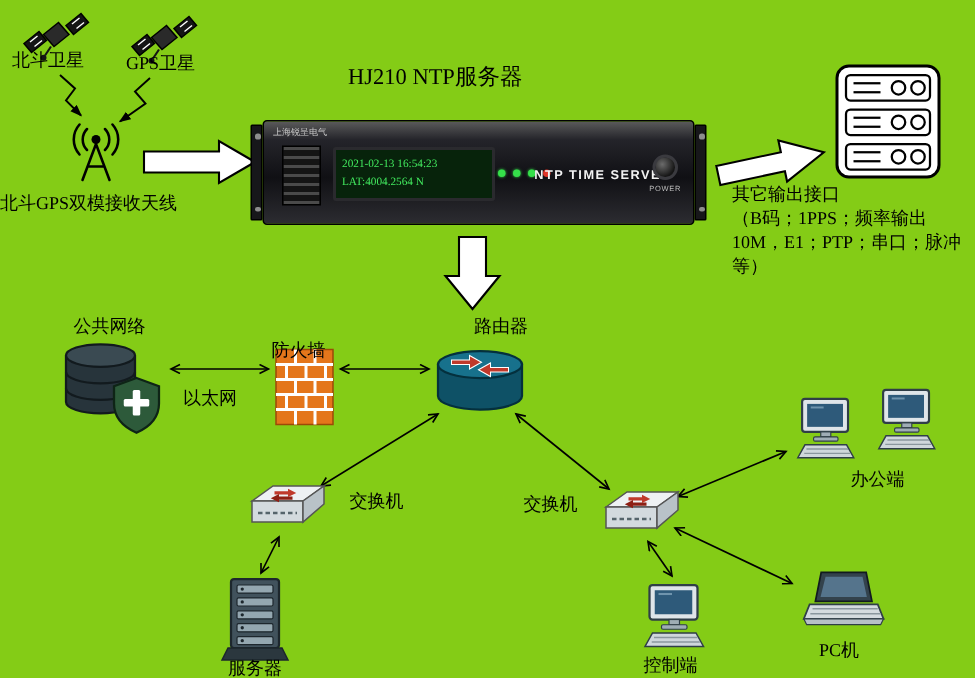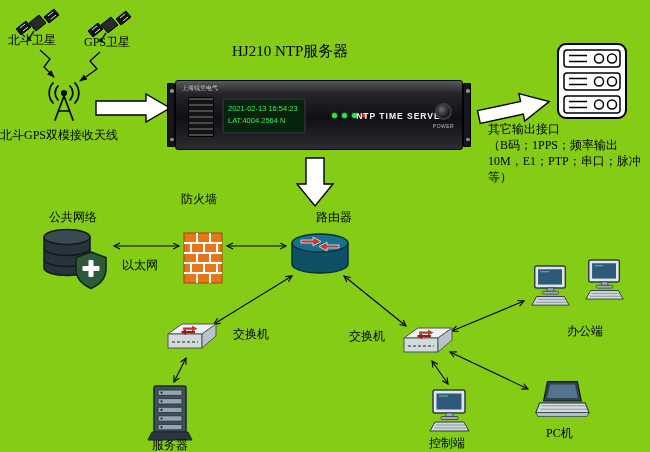--- a/index.html
+++ b/index.html
@@ -13,21 +13,21 @@
   #connectors{position:absolute;left:0;top:0;z-index:1}
   
   .device{position:absolute;left:175px;top:80px;width:288px;height:70px;z-index:2}
   .device-face{position:absolute;inset:0;background:linear-gradient(180deg,#5a5a5a 0%,#24242a 18%,#101014 55%,#2c2c31 100%);border:1px solid #000;border-radius:3px}
   .rack-ear{position:absolute;top:3px;bottom:3px;width:8px;background:#17171a;border:1px solid #000;border-radius:1px}
   .rack-ear.left{left:-8px}.rack-ear.right{right:-8px}
   .hole{position:absolute;left:2px;width:3.5px;height:3.5px;border-radius:50%;background:#8d8d8d}
   .hole.t{top:5px}.hole.b{bottom:5px}
   .vents{position:absolute;left:12px;top:16px;width:26px;height:40px;background:repeating-linear-gradient(180deg,#4a4a4a 0 2px,#141414 2px 6px);border:1px solid #000}
   .brand{position:absolute;left:6px;top:3px;font-size:6px;color:#c8c8c8;font-family:"Liberation Sans",sans-serif;white-space:nowrap}
-  .lcd{position:absolute;left:46px;top:17px;width:84px;height:36px;background:#07230b;border:2px solid #2a2a2e;border-radius:2px;padding:3px 4px;font-family:Liberation Sans, sans-serif;font-size:7.5px;line-height:1.55;color:#42e95e;white-space:nowrap;overflow:hidden}
+  .lcd{position:absolute;left:46px;top:17px;width:108px;height:36px;background:#07230b;border:2px solid #2a2a2e;border-radius:2px;padding:3px 4px;font-family:Liberation Serif, serif;font-size:7.5px;line-height:1.55;color:#42e95e;white-space:nowrap;overflow:hidden}
   .leds{position:absolute;left:156px;top:32px;display:flex;gap:5px}
   .led{width:5px;height:5px;border-radius:50%}
   .led.g{background:#35e04a;box-shadow:0 0 2px #35e04a}
   .led.r{background:#e03528}
   .panel-title{position:absolute;left:180px;top:30px;width:92px;text-align:center;font-family:"Liberation Sans",sans-serif;font-size:8.5px;font-weight:bold;letter-spacing:1px;color:#f2f2f2}
   .knob{position:absolute;right:10px;top:22px;width:17px;height:17px;border-radius:50%;background:radial-gradient(circle at 35% 35%,#6b6b6b,#161616 70%);border:2px solid #3a3a3f}
   .power-lbl{position:absolute;right:6px;top:42px;width:25px;text-align:center;font-family:"Liberation Sans",sans-serif;font-size:5px;color:#bdbdbd;letter-spacing:.5px}
 </style>
 </head>
 <body>
@@ -236,21 +236,21 @@
 （B码；1PPS；频率输出
 10M，E1；PTP；串口；脉冲
 等）</div>
 
 
   <div class="lbl" style="left:316px;top:210px">路由器</div>
   <svg class="icon" style="left:288px;top:226px" width="64" height="58">
       <use href="#sym-router"></use>
     </svg>
 
-  <div class="lbl" style="left:181px;top:192px">防火墙</div>
+  <div class="lbl" style="left:181px;top:226px">防火墙</div>
   <svg class="icon" style="left:183px;top:232px" width="40" height="52">
       <use href="#sym-firewall"></use>
     </svg>
 
   <div class="lbl" style="left:49px;top:210px">公共网络</div>
   <svg class="icon" style="left:40px;top:228px" width="70" height="66">
       <use href="#sym-db-shield"></use>
     </svg>
 
   <div class="lbl" style="left:122px;top:258px">以太网</div>
@@ -278,15 +278,15 @@
       <use href="#sym-laptop"></use>
     </svg>
   <div class="lbl" style="left:546px;top:426px">PC机</div>
 
   <svg class="icon" style="left:528px;top:264px" width="46" height="44">
       <use href="#sym-desktop"></use>
     </svg>
   <svg class="icon" style="left:582px;top:258px" width="46" height="44">
       <use href="#sym-desktop"></use>
     </svg>
-  <div class="lbl" style="left:567px;top:324px">办公端</div>
+  <div class="lbl" style="left:567px;top:312px">办公端</div>
 
 </div>
 
 </body></html>

